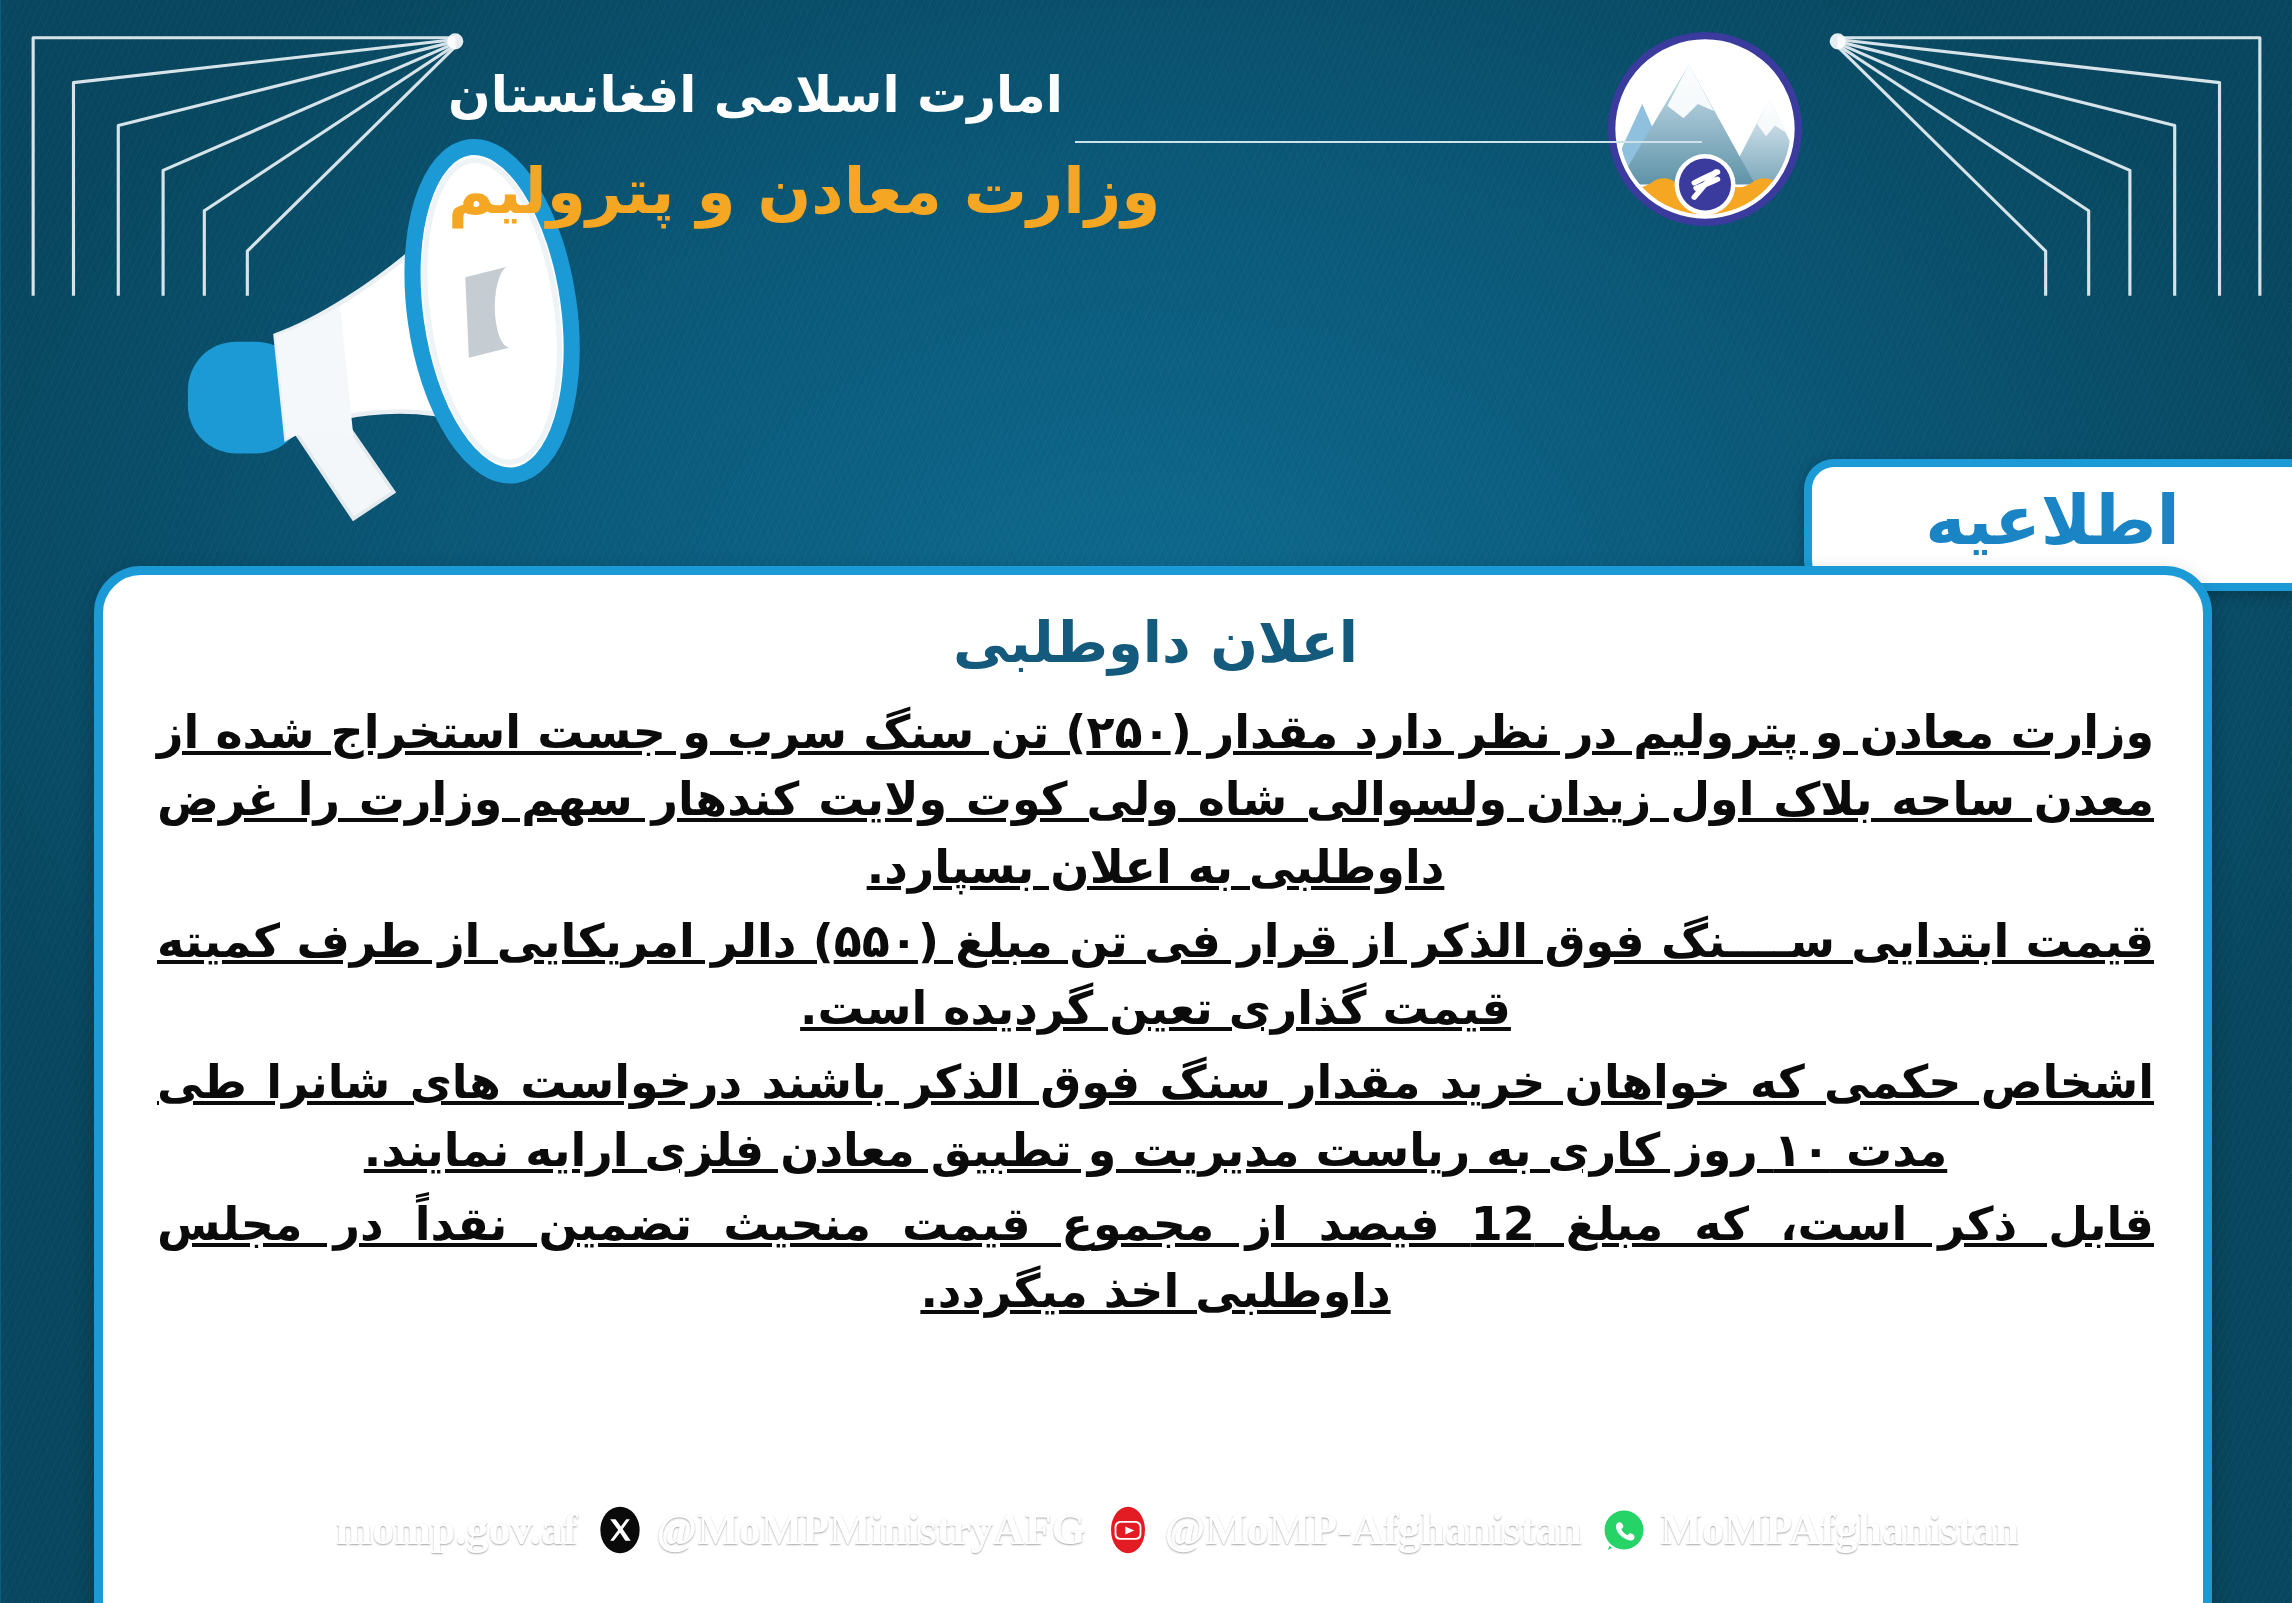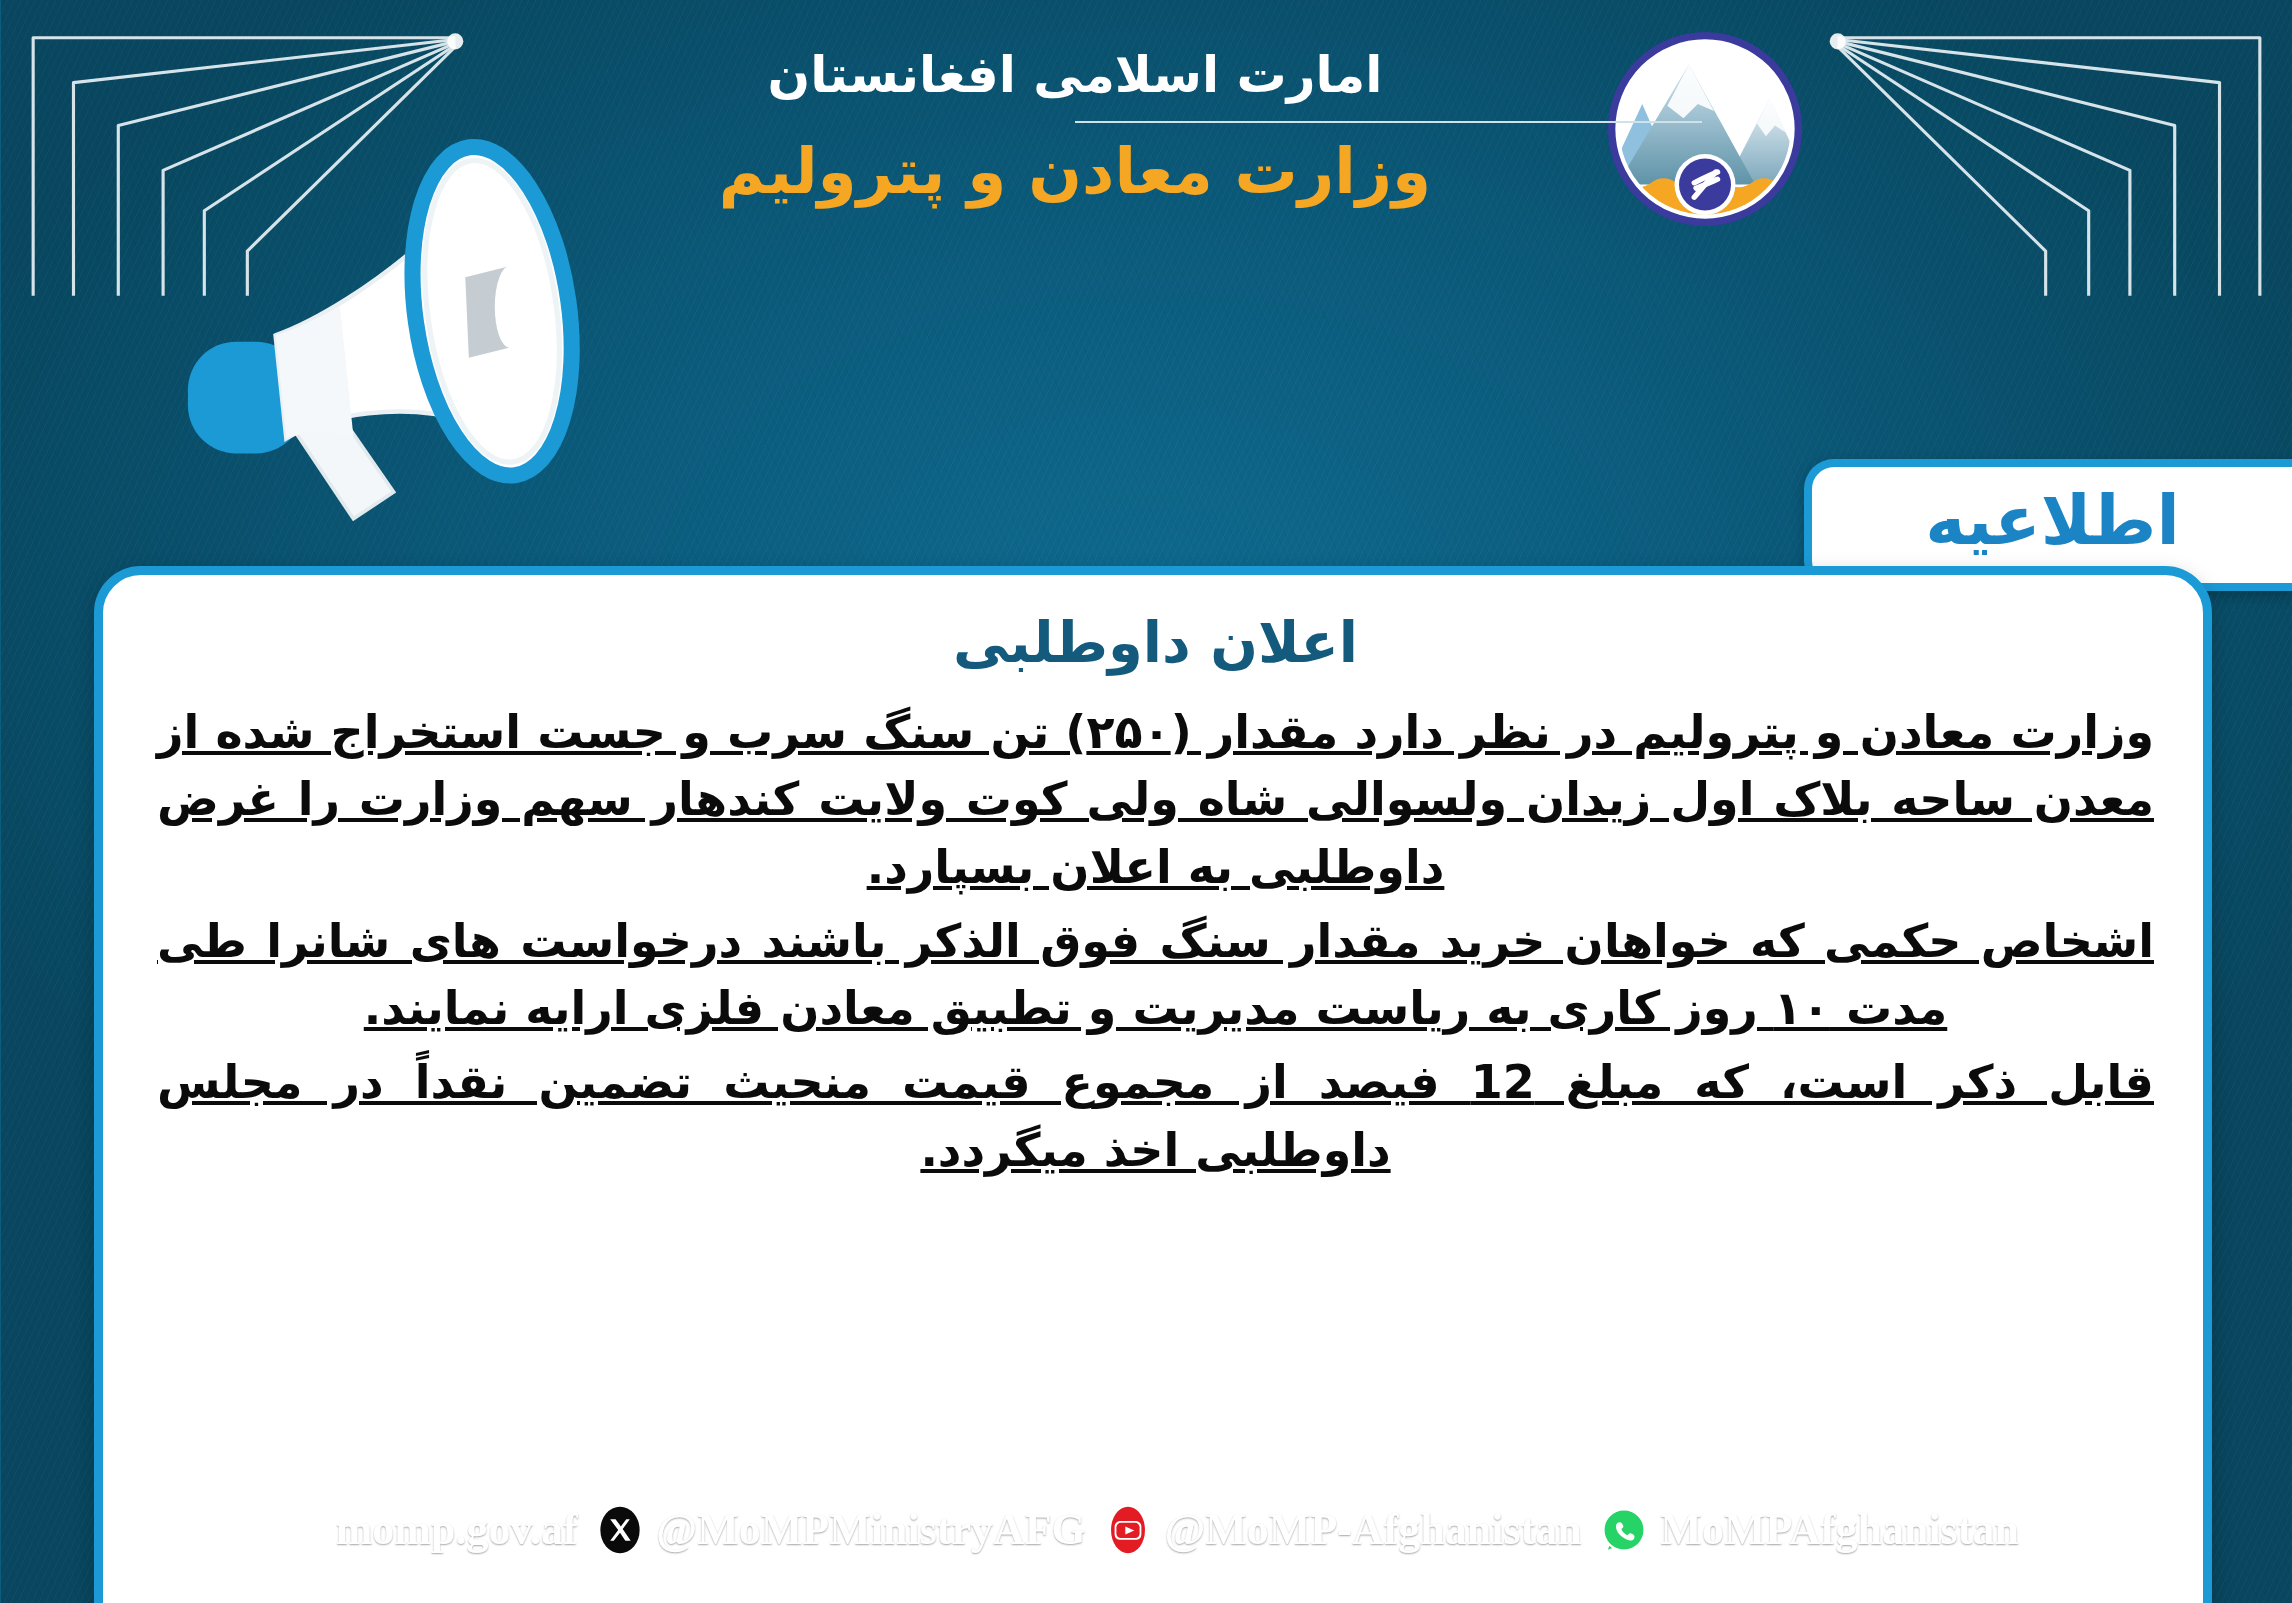--- a/index.html
+++ b/index.html
@@ -33,24 +33,24 @@
   }
 
   
   .corner-deco { position: absolute; top: 0; pointer-events: none; }
   .corner-deco.left  { left: 0; }
   .corner-deco.right { right: 0; transform: scaleX(-1); }
 
   
   #header {
     position: absolute;
-    top: 44px;
+    top: 64px;
     right: 430px;
     width: 1415px;
-    text-align: center;
+    text-align: left;
     direction: rtl;
   }
   #ministry-logo {
     position: absolute;
     top: 25px;
     right: 484px;
     width: 208px;
     height: 208px;
   }
   #emirate-title {
@@ -263,20 +263,21 @@
   </div>
 
   <div id="ribbon">
     <span id="ribbon-label">اطلاعیه</span>
   </div>
 
   <div id="card">
     <div id="card-title">اعلان داوطلبی</div>
 
     <p class="para">وزارت معادن و پترولیم در نظر دارد مقدار (۲۵۰) تن سنگ سرب و جست استخراج شده از معدن ساحه بلاک اول زیدان ولسوالی شاه ولی کوت ولایت کندهار سهم وزارت را غرض داوطلبی به اعلان بسپارد.</p>
+    <p class="para">قیمت ابتدایی ســــنگ فوق الذکر از قرار فی تن مبلغ (۵۵۰) دالر امریکایی از طرف کمیته قیمت گذاری تعین گردیده است.</p>
     <p class="para">اشخاص حکمی که خواهان خرید مقدار سنگ فوق الذکر باشند درخواست های شانرا طی مدت ۱۰ روز کاری به ریاست مدیریت و تطبیق معادن فلزی ارایه نمایند.</p>
     <p class="para">قابل ذکر است، که مبلغ 12 فیصد از مجموع قیمت منحیث تضمین نقداً در مجلس داوطلبی اخذ میگردد.</p>
   </div>
 
   <div id="footer">
 
     <div class="social-item">
       <svg class="social-icon" width="50" height="50" viewBox="0 0 56 56">
         <ellipse cx="28" cy="28" rx="21" ry="26" fill="none" stroke="#ffffff" stroke-width="3.5"></ellipse>
         <ellipse cx="28" cy="28" rx="9" ry="26" fill="none" stroke="#ffffff" stroke-width="3"></ellipse>

